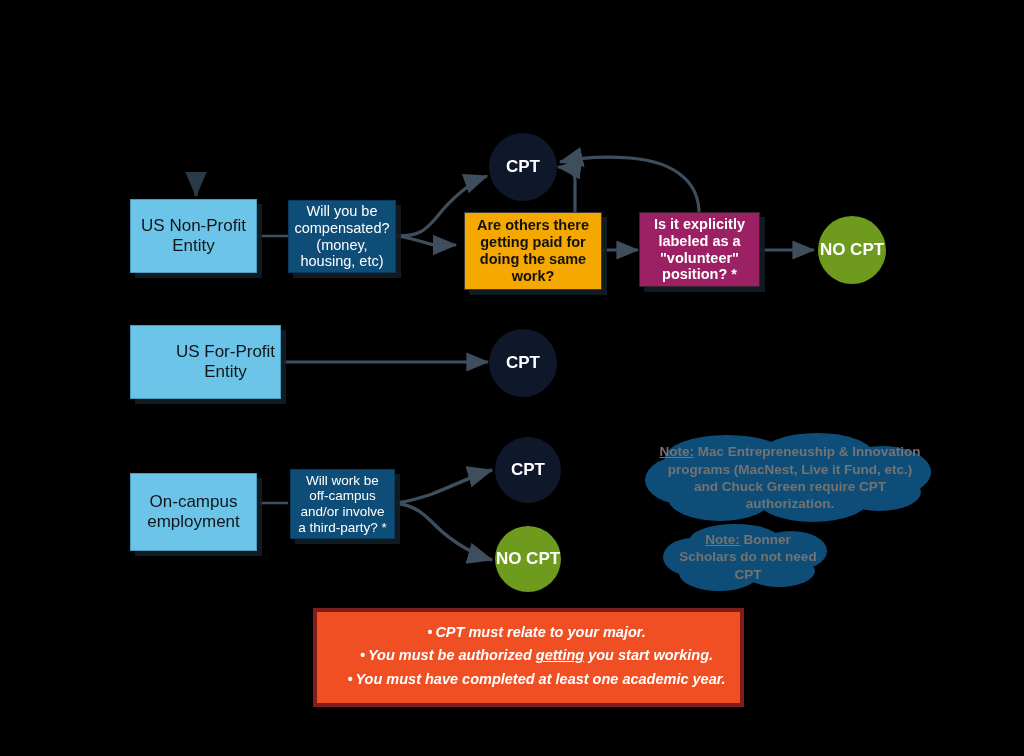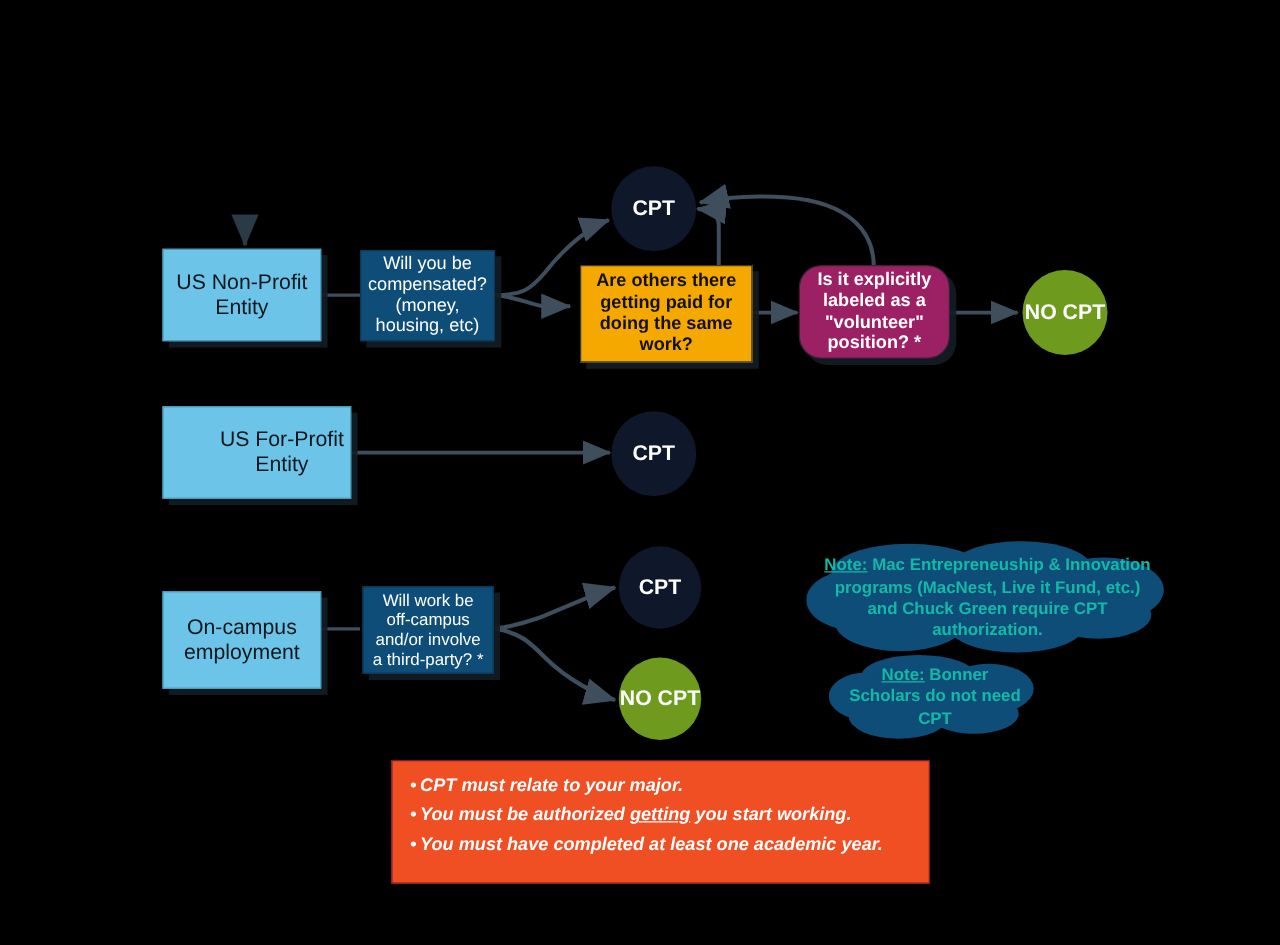--- a/index.html
+++ b/index.html
@@ -94,42 +94,43 @@
   }
   .cloud .cloud-text {
     position: absolute;
     left: 0; top: 0;
     width: 100%;
     height: 100%;
     display: flex;
     align-items: center;
     justify-content: center;
     text-align: center;
-    color: #14b8a6;
+    color: #737373;
     font-weight: bold;
     line-height: 1.28;
     padding: 0 14px;
     box-sizing: border-box;
   }
   .cloud-1 .cloud-text { font-size: 13.5px; }
   .cloud-2 .cloud-text { font-size: 13.5px; }
   .cloud u { text-decoration: underline; }
 
   
   .rules {
     position: absolute;
     background: #F04E23;
     color: #ffffff;
     font-style: italic;
     font-weight: bold;
     font-size: 14.5px;
     line-height: 1.62;
-    padding: 9px 14px 10px 14px;
+    padding: 9px 14px 10px 30px;
     box-sizing: border-box;
-    border: 1px solid #7f1d1d;
+    border: 4px solid #7f1d1d;
+    text-align: center;
   }
   .rules div { white-space: nowrap; }
   .rules u { text-decoration: underline; }
   .bullet { margin-right: 3px; }
 </style>
 </head>
 <body>
 
 <div id="canvas">
 
@@ -178,21 +179,21 @@
   </div>
 
   <div class="node circle circle-red" style="left:489px; top:133px; width:68px; height:68px;">
     <span>CPT</span>
   </div>
 
   <div class="node box box-amber" style="left:464px; top:212px; width:138px; height:78px; padding:0 5px;">
     <span>Are others there getting paid for doing the same work?</span>
   </div>
 
-  <div class="node box box-magenta" style="left:639px; top:212px; width:121px; height:75px; padding:0 5px;border-radius:18px;">
+  <div class="node box box-magenta" style="left:639px; top:212px; width:121px; height:75px; padding:0 5px;">
     <span>Is it explicitly labeled as a "volunteer" position? *</span>
   </div>
 
   <div class="node circle circle-green" style="left:818px; top:216px; width:68px; height:68px;">
     <span>NO CPT</span>
   </div>
 
   <div class="node box box-lightblue" style="left:130px; top:325px; width:151px; height:74px;padding-left:40px;">
     <span>US For-Profit Entity</span>
   </div>

